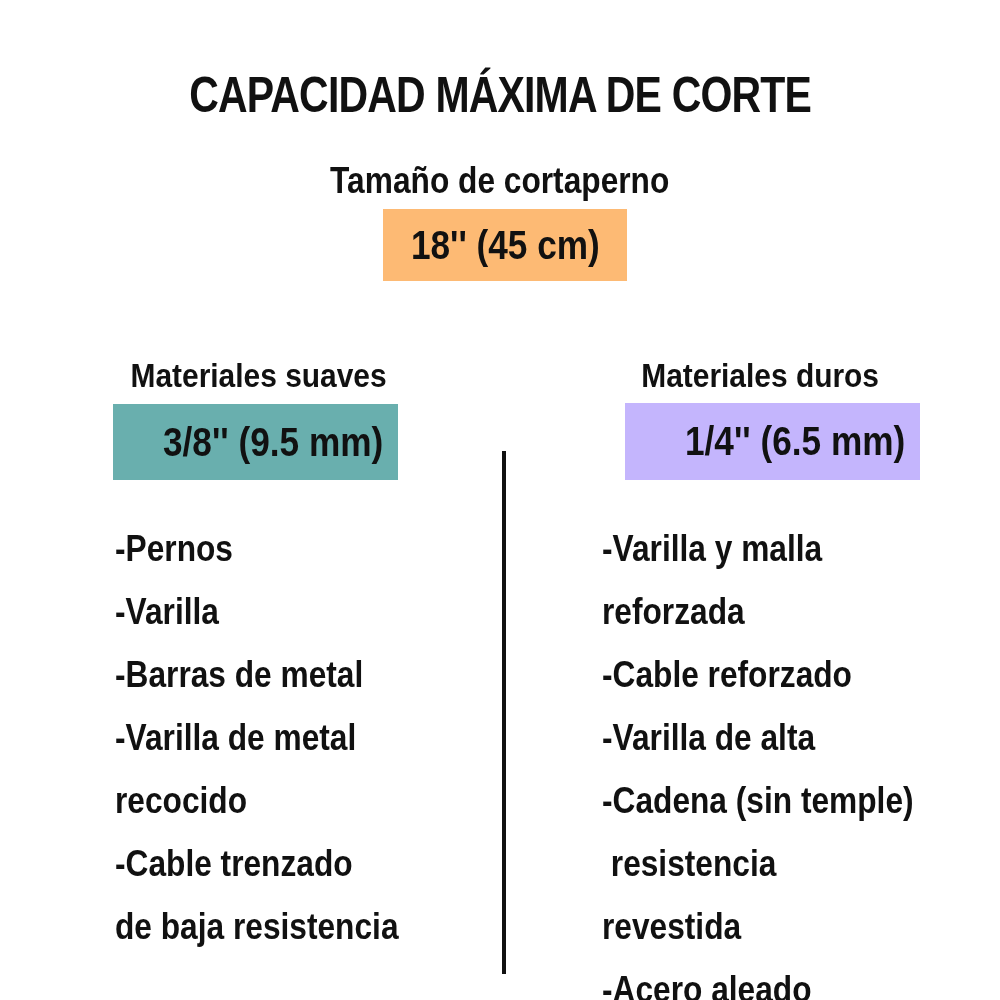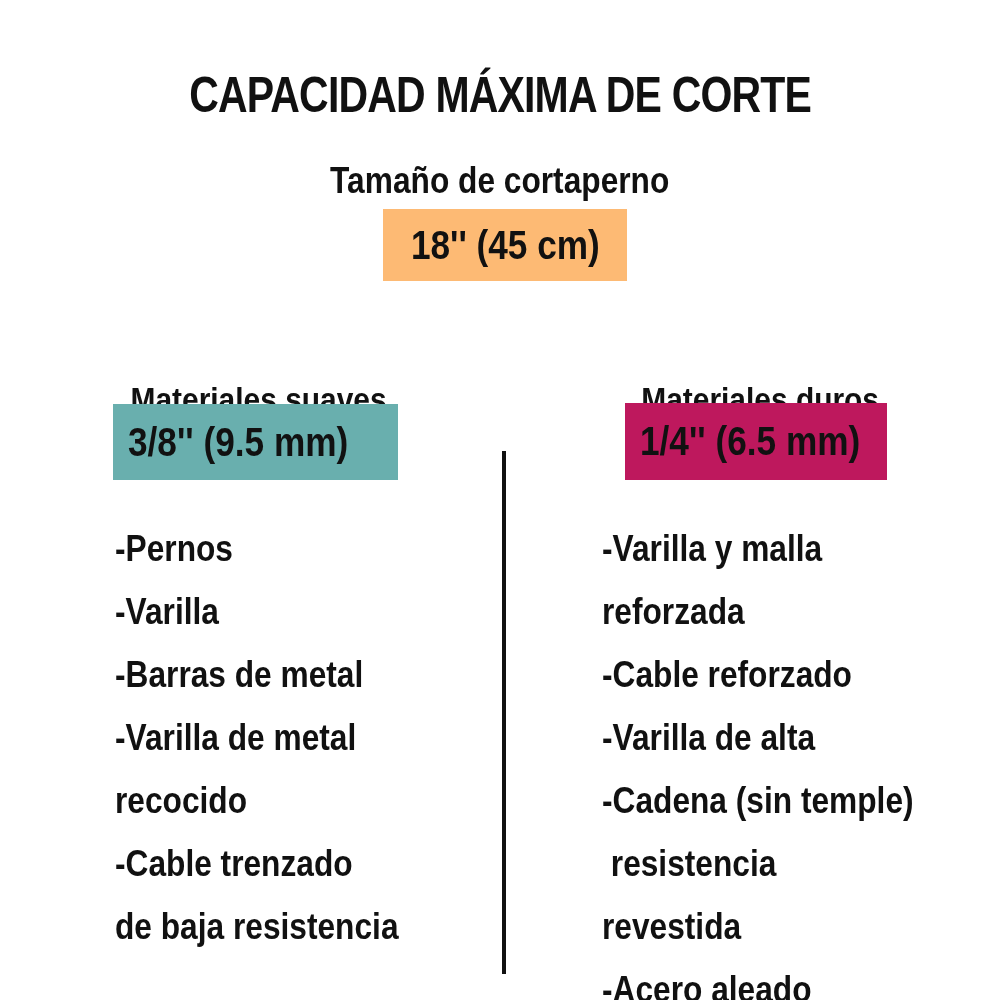--- a/index.html
+++ b/index.html
@@ -42,27 +42,27 @@
     position: absolute;
     left: 383px; top: 209px; width: 244px; height: 72px;
     text-align: center;
     font-size: 40px; font-weight: 700;
     line-height: 72px;
   }
   .col-heading {
     position: absolute;
     top: 356px;
     text-align: center;
-    font-size: 34px; font-weight: 700; margin-top: 24px;
+    font-size: 34px; font-weight: 700;
   }
   .col-heading.left  { left: 113px; width: 285px; }
   .col-heading.right { left: 625px; width: 262px; }
   .cap-badge {
     position: absolute;
-    text-align: left;
+    text-align: right;
     font-size: 40px; font-weight: 700;
   }
   .cap-badge.left  { left: 113px; top: 404px; width: 285px; height: 76px; line-height: 76px; }
   .cap-badge.right { left: 625px; top: 403px; width: 262px; height: 77px; line-height: 77px; }
   .mat-list {
     position: absolute;
     top: 509px;
     font-size: 36px; font-weight: 700;
   }
   .mat-list.left  { left: 115px; width: 380px; }
@@ -105,21 +105,21 @@
     <div class="mat-line"><span class="cx cx-left">recocido</span></div>
     <div class="mat-line"><span class="cx cx-left">-Cable trenzado</span></div>
     <div class="mat-line"><span class="cx cx-left">de baja resistencia</span></div>
   </div>
 
   <div class="divider" style="background: rgb(17, 17, 17);"></div>
 
   <div class="col-heading right">
     <span class="cx">Materiales duros</span>
   </div>
-  <div class="cap-badge right" style="background: #be185d;">
+  <div class="cap-badge right" style="background: #c4b5fd; padding-left: 33px;">
     <span class="cx">1/4'' (6.5 mm)</span>
   </div>
   <div class="mat-list right">
     <div class="mat-line"><span class="cx cx-left">-Varilla y malla</span></div>
     <div class="mat-line"><span class="cx cx-left">reforzada</span></div>
     <div class="mat-line"><span class="cx cx-left">-Cable reforzado</span></div>
     <div class="mat-line"><span class="cx cx-left">-Varilla de alta</span></div>
     <div class="mat-line"><span class="cx cx-left">-Cadena (sin temple)</span></div>
     <div class="mat-line"><span class="cx cx-left"> resistencia</span></div>
     <div class="mat-line"><span class="cx cx-left">revestida</span></div>

